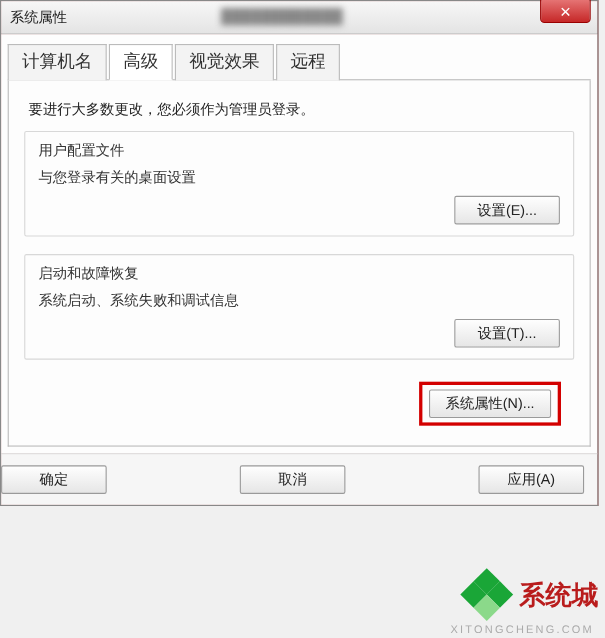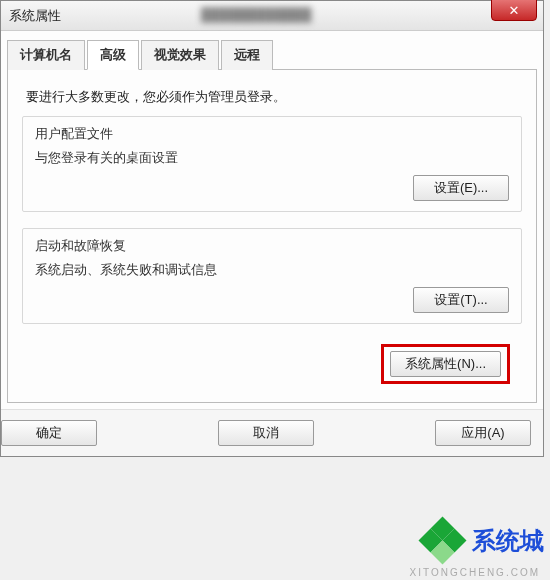--- a/index.html
+++ b/index.html
@@ -3,40 +3,40 @@
   <meta charset="utf-8">
   <style>
     * { box-sizing: border-box; margin: 0; padding: 0; }
     body { font-family: "Microsoft YaHei", SimSun, sans-serif; font-size: 12px; background: #f0f0f0; width: 550px; height: 580px; position: relative; }
     .window { width: 544px; border: 1px solid #888; background: #7f1d1d; position: relative; }
     .titlebar { height: 30px; background: linear-gradient(to bottom, #f7f7f7 0%, #e4e4e4 100%); border-bottom: 1px solid #ccc; display: flex; align-items: center; padding: 0 8px; position: relative; }
     .titlebar-title { font-size: 13px; color: #222; }
     .close-btn { position: absolute; right: 6px; top: -2px; width: 46px; height: 22px; background: linear-gradient(to bottom, #e57373 0%, #c62828 100%); border: 1px solid #900; border-radius: 0 0 4px 4px; color: #fff; display: flex; align-items: center; justify-content: center; font-size: 13px; cursor: pointer; }
     .client { padding: 8px 6px 6px 6px; background: #fdfdfd; }
     .tabs { display: flex; border-bottom: 1px solid #bbb; position: relative; }
-    .tab { padding: 5px 12px; border: 1px solid #bbb; border-bottom: none; background: #f3f3f3; margin-right: 2px; position: relative; top: 1px; font-size: 13px; color: #333; cursor: pointer; font-weight: bold; }
+    .tab { padding: 5px 12px; border: 1px solid #bbb; border-bottom: none; background: #f3f3f3; margin-right: 2px; position: relative; top: 1px; font-size: 16px; color: #333; cursor: pointer; }
     .tab.active { background: #fff; border-bottom: 1px solid #fff; }
     .tabbody { border: 1px solid #bbb; border-top: none; padding: 14px 14px 14px 14px; }
     .intro { margin: 4px 0 10px 4px; font-size: 13px; color: #222; }
     .group { border: 1px solid #d8d8d8; border-radius: 2px; padding: 6px 12px 10px 12px; margin-bottom: 16px; position: relative; }
     .group-title { font-size: 13px; color: #333; margin: 2px 0 6px 0; }
     .group-desc { font-size: 13px; color: #333; margin: 2px 0 8px 0; }
     .btn { display: inline-block; min-width: 96px; padding: 3px 14px; border: 1px solid #9a9a9a; background: linear-gradient(to bottom, #fefefe, #e6e6e6); font-size: 13px; color: #222; cursor: pointer; border-radius: 2px; text-align: center; }
     .btn-row-right { display: flex; justify-content: flex-end; margin-top: 6px; }
     .env-row { display: flex; justify-content: flex-end; padding: 4px 12px 4px 0; }
     .env-highlight { border: 3px solid #d30000; padding: 4px 6px; display: inline-block; }
     .bottom-btns { display: flex; justify-content: space-between; gap: 12px; padding: 10px 12px 10px 0; border-top: 1px solid #e0e0e0; background: #f6f6f6; }
     .watermark { position: absolute; right: 6px; bottom: 18px; display: flex; align-items: center; gap: 8px; z-index: 20; pointer-events: none; }
     .wm-diamond { position: relative; width: 42px; height: 42px; }
     .dia { position: absolute; width: 17px; height: 17px; background: #1aa637; transform: rotate(45deg); }
     .d1 { left: 12px; top: 0; }
     .d2 { left: 0; top: 12px; }
     .d3 { left: 24px; top: 12px; }
     .d4 { left: 12px; top: 24px; background: #8bd98a; }
-    .wm-text { font-size: 24px; font-weight: 700; color: #1d4ed8; text-align: center; }
+    .wm-text { font-size: 24px; font-weight: 700; color: #b91c1c; text-align: center; }
     .wm-sub { position: absolute; right: 10px; bottom: 2px; font-size: 10px; color: #aaa; letter-spacing: 2px; z-index: 20; }
     .blur-title { filter: blur(3px); color: #888; position:absolute; left: 200px; top:6px; font-size:13px;}
   </style>
 </head>
 <body>
 
 <div class="window">
   <div class="titlebar">
     <span class="titlebar-title">系统属性</span>
     <span class="blur-title">████████████</span>

